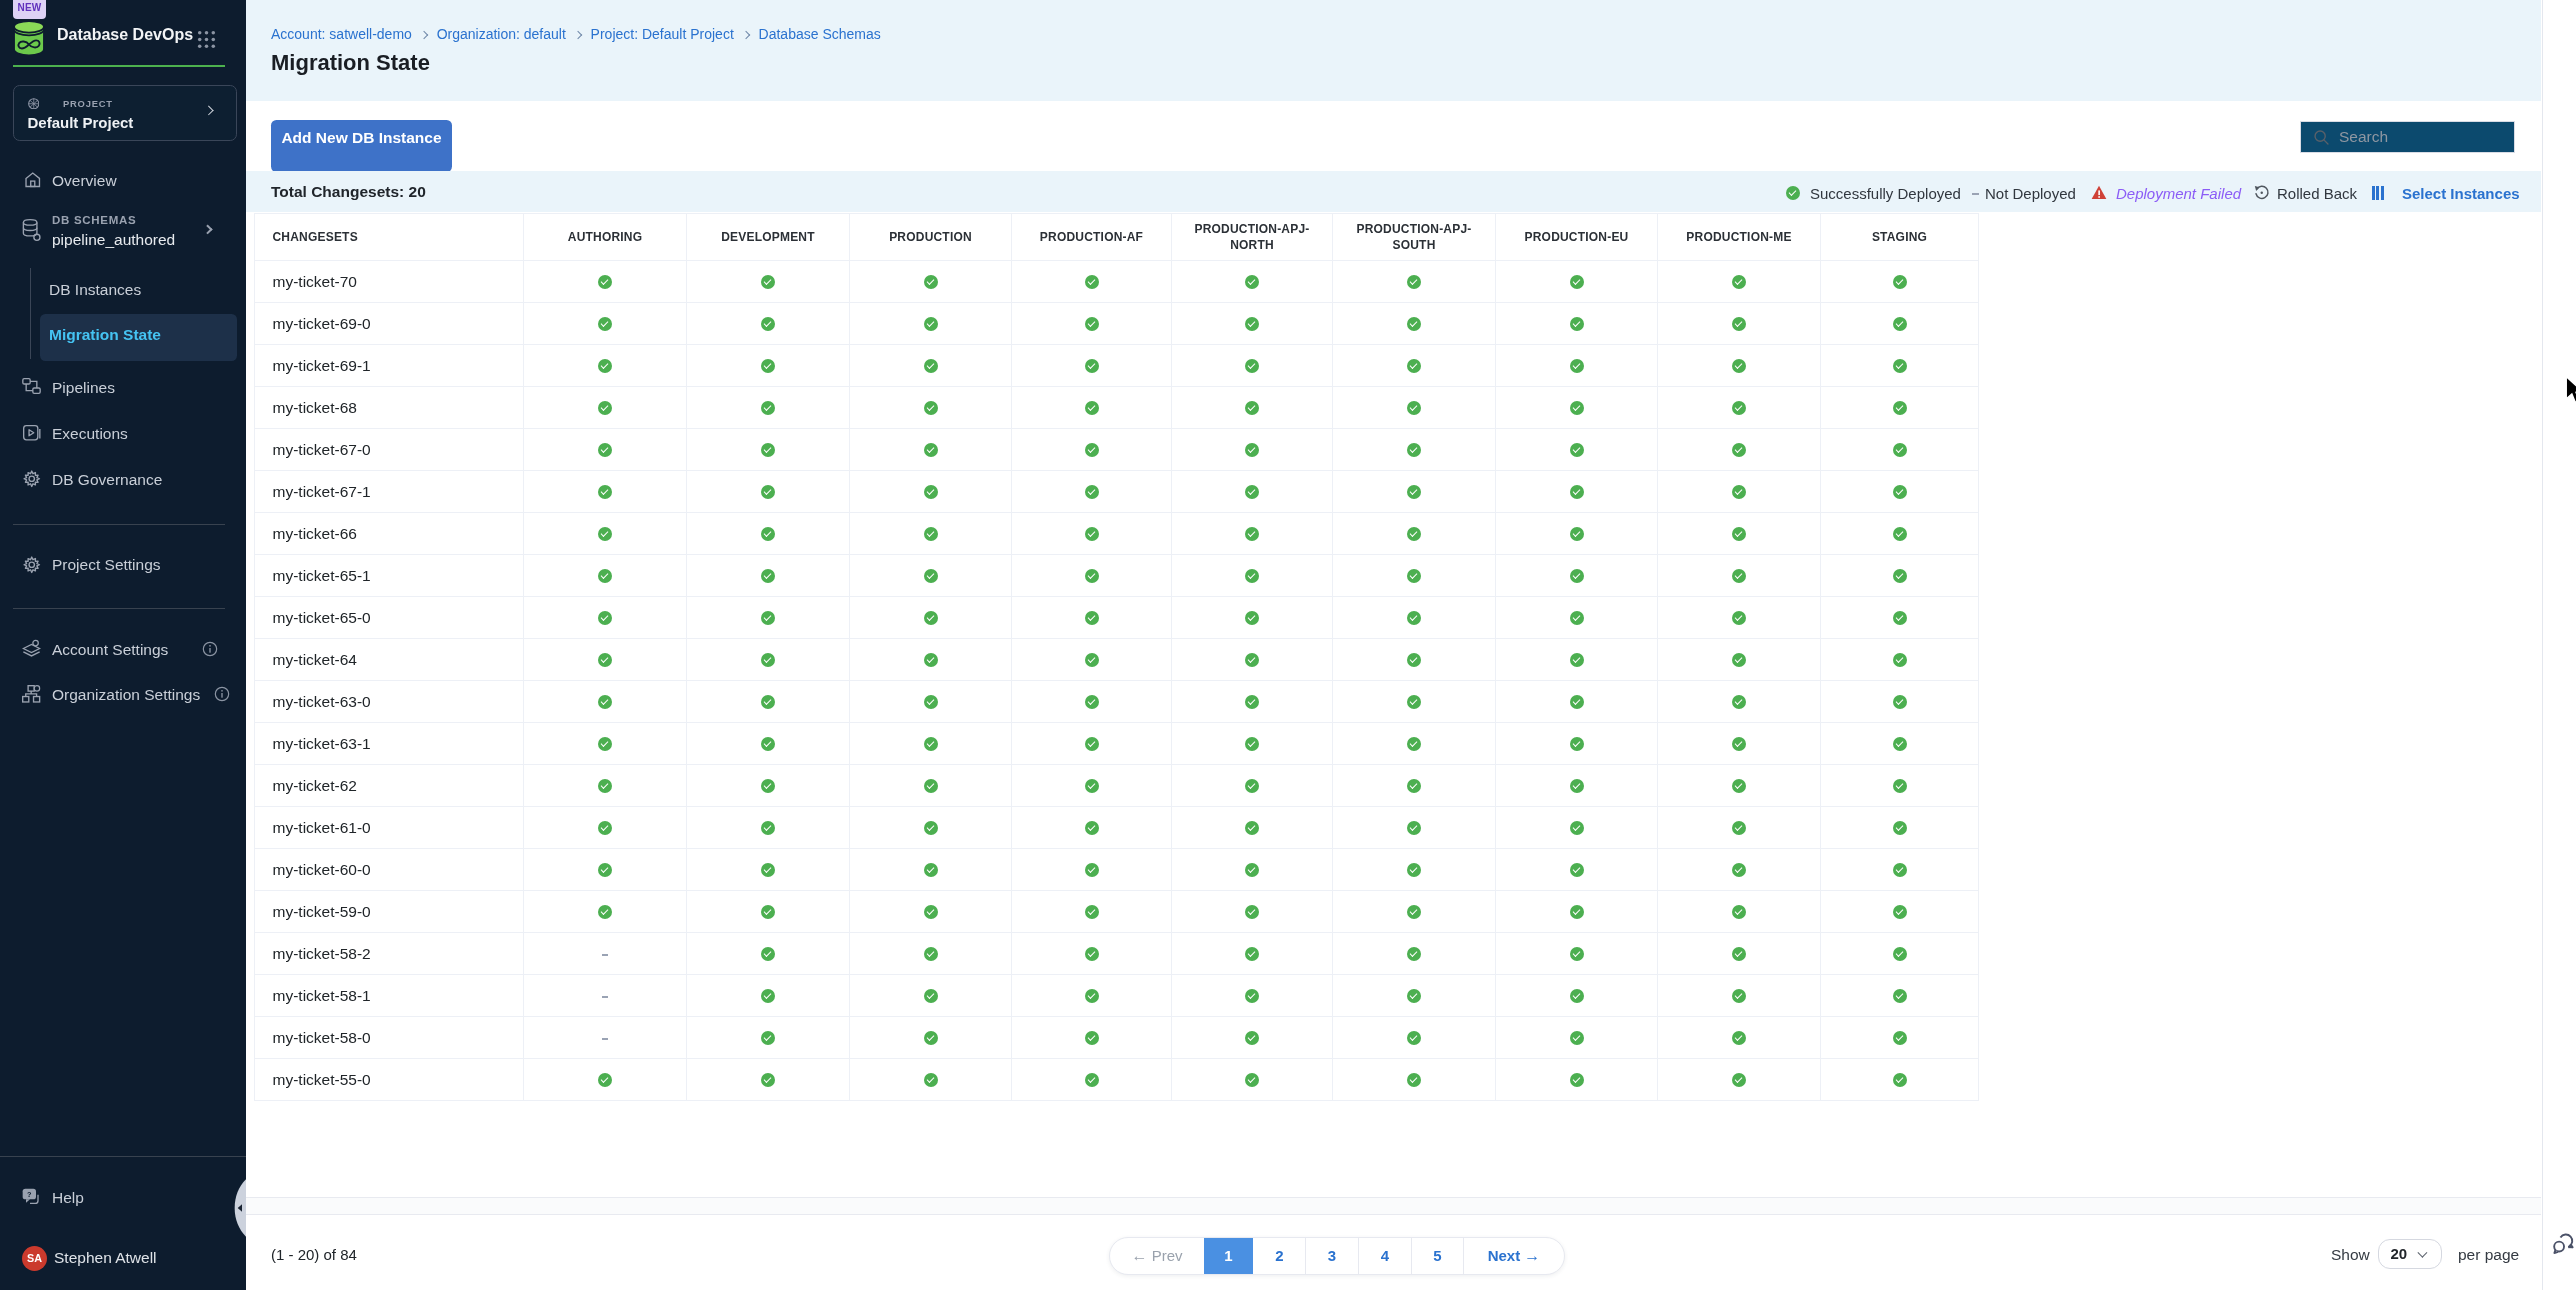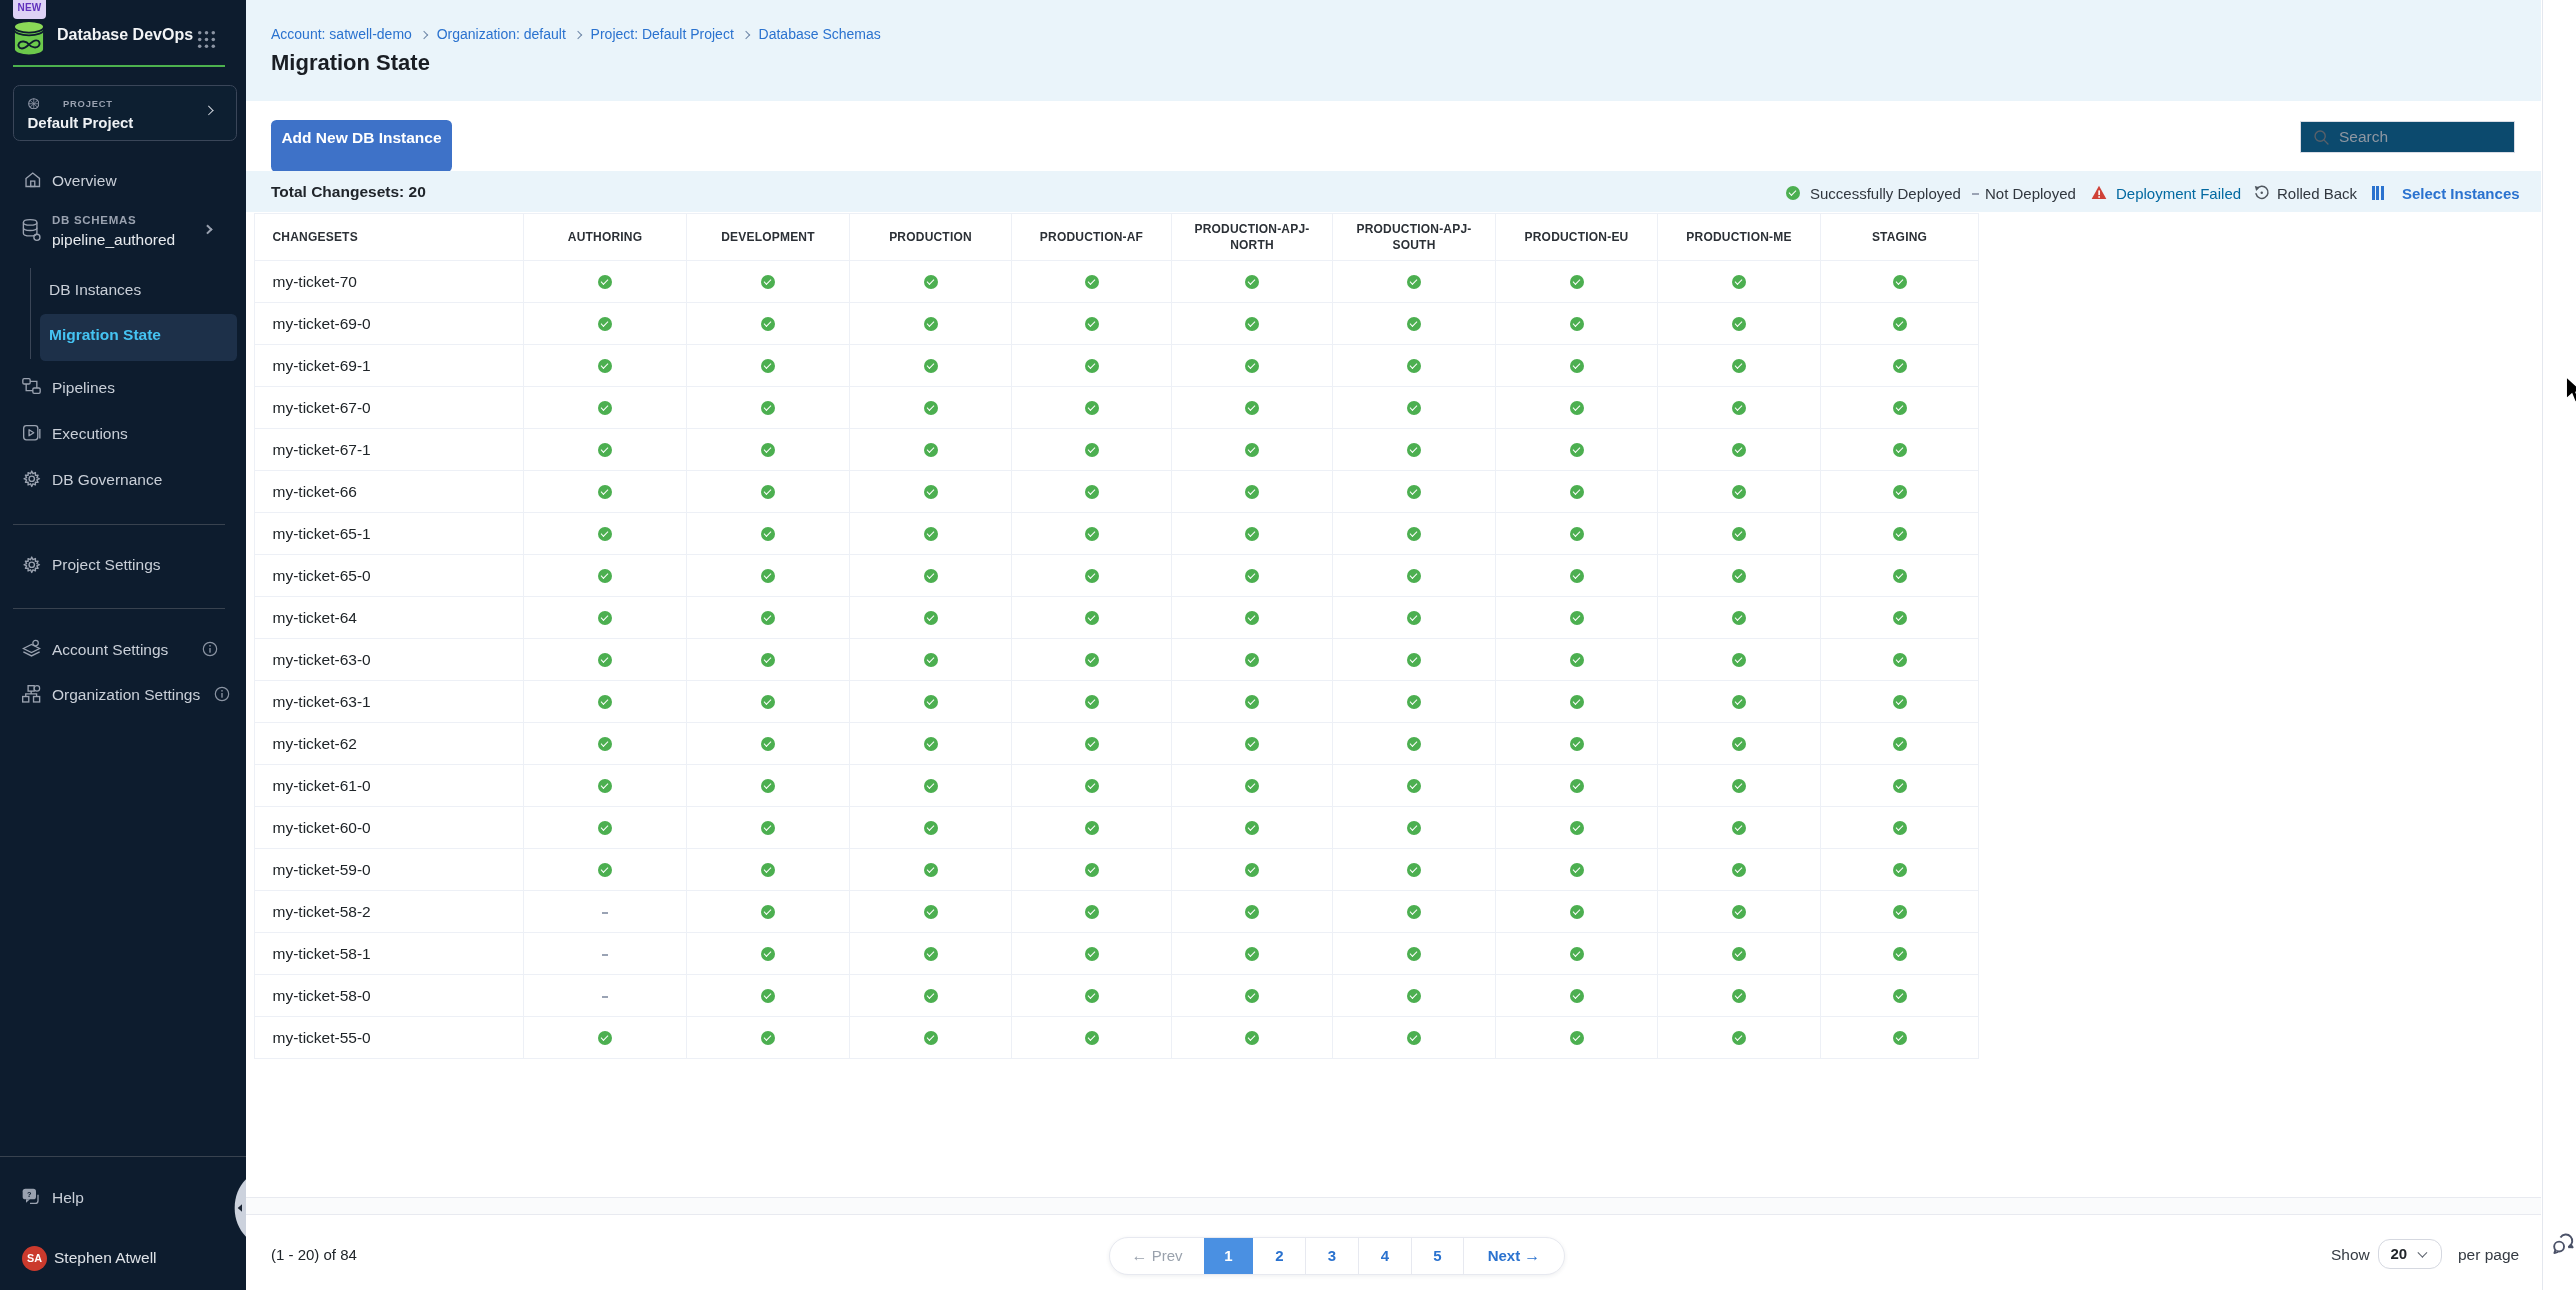--- a/index.html
+++ b/index.html
@@ -50,21 +50,21 @@
     <span class="abs" style="left:25px; top:11.5px; font-size:15.5px; font-weight:bold; color:#20252b;">Total Changesets: 20</span>
     <span class="chk abs" style="left:1540px; top:15px;"></span>
     <span class="abs" style="left:1564px; top:13.5px; font-size:15px; color:#31373f;">Successfully Deployed</span>
     <span class="dash abs" style="left:1726px; top:21.6px;"></span>
     <span class="abs" style="left:1739px; top:13.5px; font-size:15px; color:#31373f;">Not Deployed</span>
     <svg class="abs" style="left:1845px; top:13.5px;" width="16" height="15.5" viewBox="0 0 24 23">
         <path d="M12 1 L23 21 L1 21 Z" fill="#cf4137"></path>
         <rect x="11" y="8" width="2.4" height="7" fill="#fff"></rect>
         <rect x="11" y="16.6" width="2.4" height="2.4" fill="#fff"></rect>
       </svg>
-    <span class="abs" style="left:1870px; top:13.5px; font-size:15px; color:#0369a1;">Deployment Failed</span>
+    <span class="abs" style="left:1870px; top:13.5px; font-size:15px; color:#8b5cf6;font-style:italic;">Deployment Failed</span>
     <svg class="abs" style="left:2008px; top:13.5px;" width="15.5" height="15.5" viewBox="0 0 23 23">
         <path d="M4.2 6 A 9 9 0 1 1 3 13" fill="none" stroke="#4f565e" stroke-width="2.2" stroke-linecap="round"></path>
         <path d="M1.2 1.5 L8.2 3.2 L3.2 8.8 Z" fill="#4f565e"></path>
         <circle cx="11.5" cy="11.5" r="1.8" fill="#4f565e"></circle>
       </svg>
     <span class="abs" style="left:2031px; top:13.5px; font-size:15px; color:#31373f;">Rolled Back</span>
     <span class="abs" style="left:2126px; top:15px; width:2.7px; height:13.5px; background:#2a72cf;"></span>
     <span class="abs" style="left:2130px; top:15px; width:2.7px; height:13.5px; background:#2a72cf;"></span>
     <span class="abs" style="left:2135px; top:15px; width:2.7px; height:13.5px; background:#2a72cf;"></span>
     <span class="abs" style="left:2156px; top:13.5px; font-size:15px; font-weight:bold; color:#2a72cf;">Select Instances</span>
@@ -128,20 +128,32 @@
           <td><span class="chk"></span></td>
           <td><span class="chk"></span></td>
           <td><span class="chk"></span></td>
           <td><span class="chk"></span></td>
           <td><span class="chk"></span></td>
           <td><span class="chk"></span></td>
           <td><span class="chk"></span></td>
           <td><span class="chk"></span></td>
         </tr>
       <tr>
+          <td class="c1">my-ticket-68</td>
+          <td><span class="chk"></span></td>
+          <td><span class="chk"></span></td>
+          <td><span class="chk"></span></td>
+          <td><span class="chk"></span></td>
+          <td><span class="chk"></span></td>
+          <td><span class="chk"></span></td>
+          <td><span class="chk"></span></td>
+          <td><span class="chk"></span></td>
+          <td><span class="chk"></span></td>
+        </tr>
+      <tr>
           <td class="c1">my-ticket-67-0</td>
           <td><span class="chk"></span></td>
           <td><span class="chk"></span></td>
           <td><span class="chk"></span></td>
           <td><span class="chk"></span></td>
           <td><span class="chk"></span></td>
           <td><span class="chk"></span></td>
           <td><span class="chk"></span></td>
           <td><span class="chk"></span></td>
           <td><span class="chk"></span></td>

